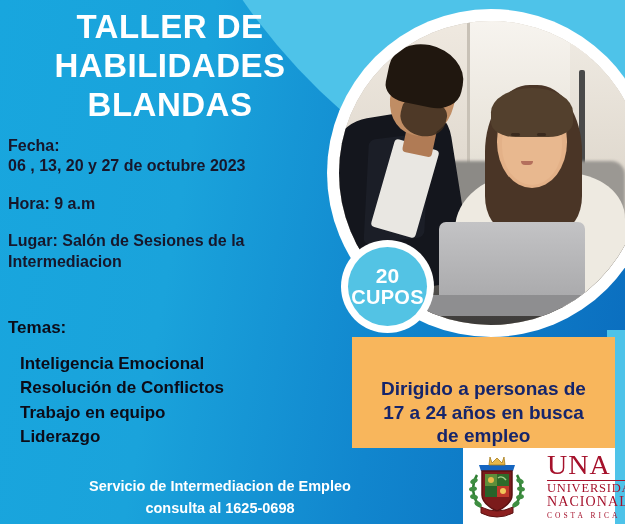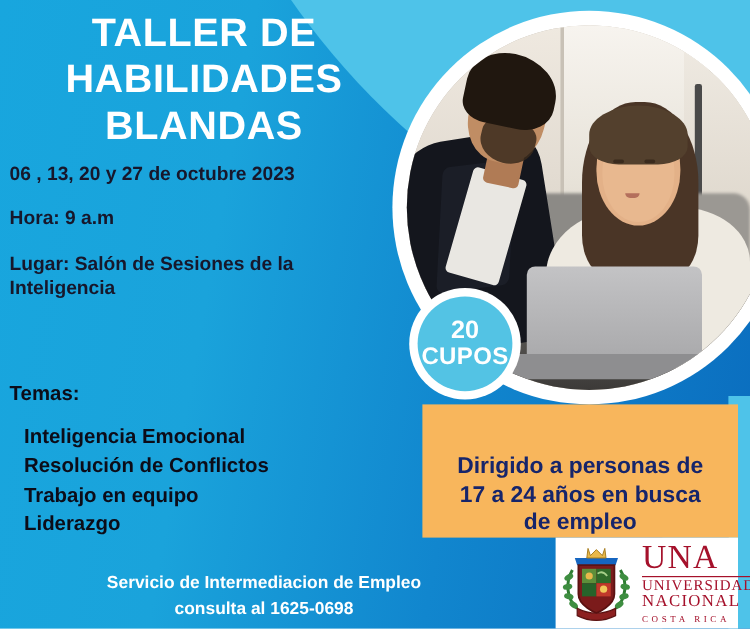--- a/index.html
+++ b/index.html
@@ -305,21 +305,21 @@
   
   .logo-box {
     position: absolute;
     left: 463px;
     top: 448px;
     width: 152px;
     height: 76px;
     background: #ffffff;
     display: flex;
     align-items: center;
-    gap: 8px;
+    gap: 20px;
     padding: 2px 4px;
     box-sizing: border-box;
   }
   .crest { width: 60px; height: 70px; flex: none; }
   .una-text {
     flex: 1;
     display: flex;
     flex-direction: column;
     justify-content: center;
     color: #A5112B;
@@ -356,28 +356,29 @@
   <div class="bottom-right-block"></div>
 
   <div class="headline">
     <div>TALLER DE</div>
     <div>HABILIDADES</div>
     <div>BLANDAS</div>
   </div>
 
   <div class="info">
     <div class="info-group">
+      <div>Fecha:</div>
       <div>06 , 13, 20 y 27 de  octubre 2023</div>
     </div>
     <div class="info-group">
       <div>Hora: 9 a.m</div>
     </div>
     <div class="info-group">
       <div>Lugar: Salón de Sesiones de la</div>
-      <div>Inteligencia</div>
+      <div>Intermediacion</div>
     </div>
   </div>
 
   <div class="topics">
     <div class="topics-title">Temas:</div>
     <div class="topics-list">
       <div>Inteligencia Emocional</div>
       <div>Resolución de Conflictos</div>
       <div>Trabajo en equipo</div>
       <div>Liderazgo</div>

